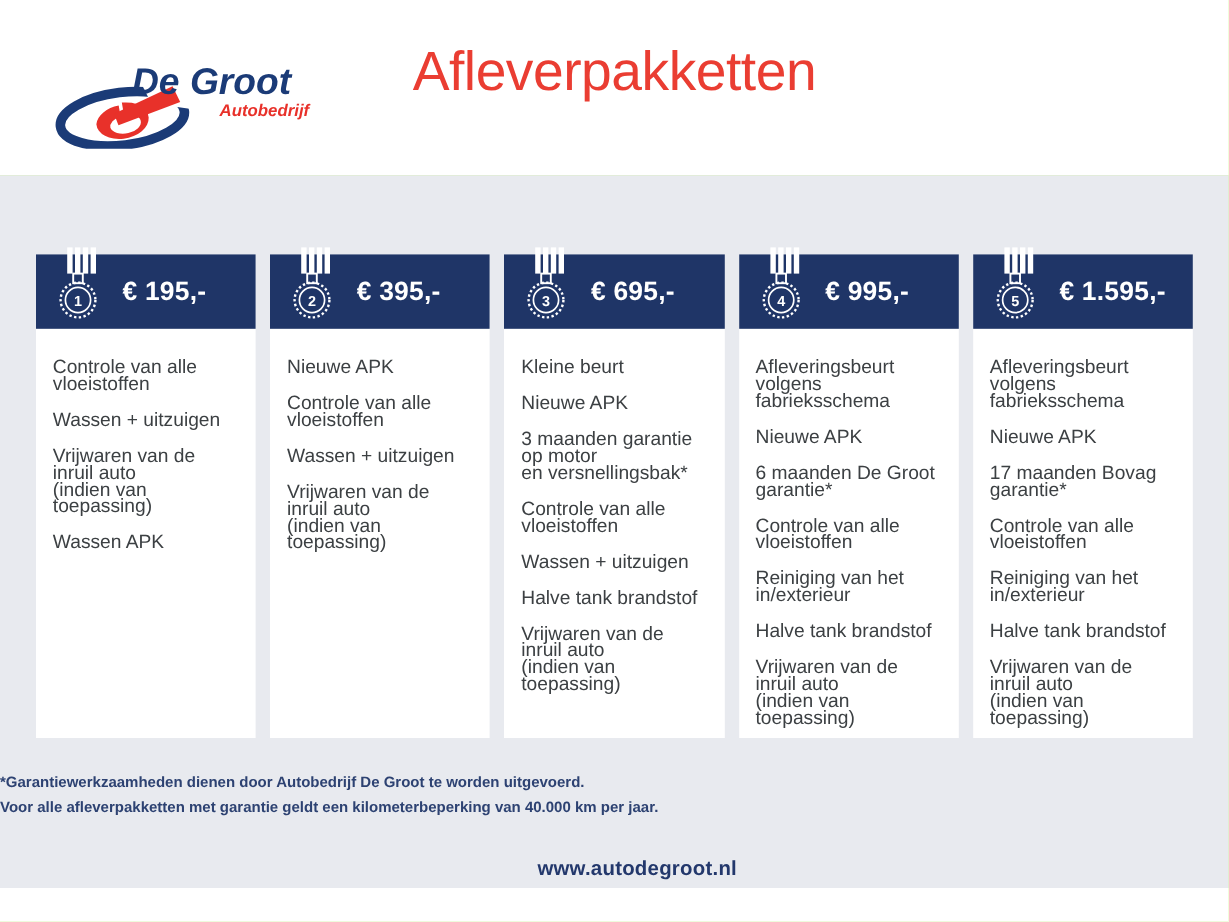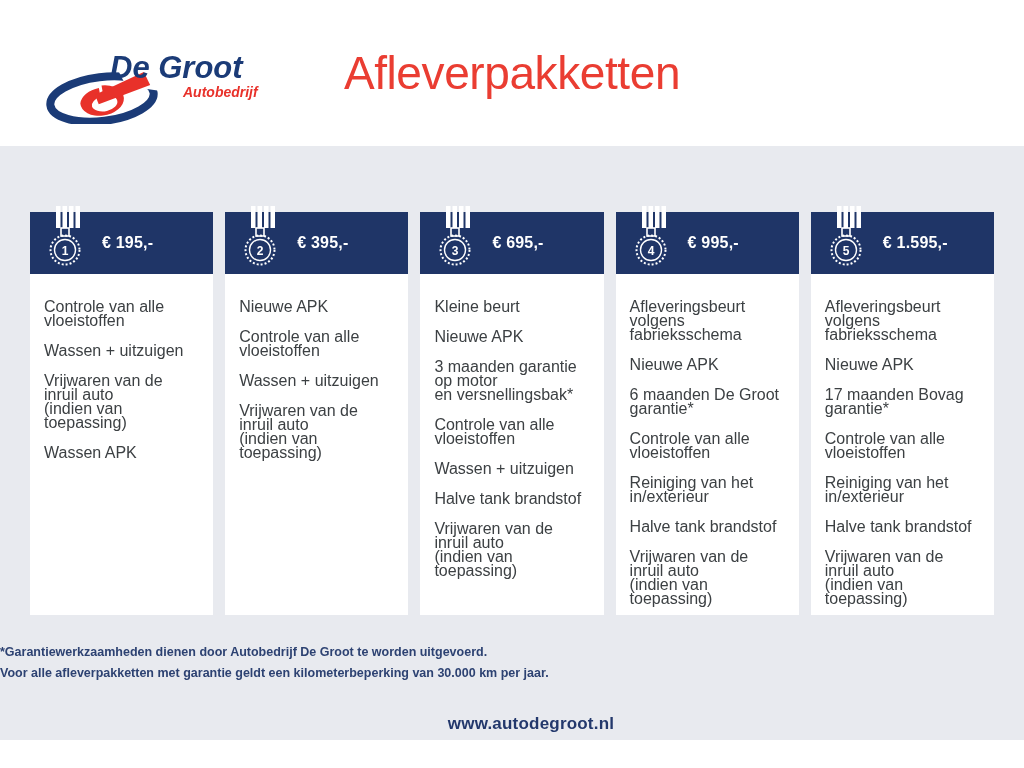--- a/index.html
+++ b/index.html
@@ -34,21 +34,21 @@
     left: 40px;
     top: 44px;
     width: 230px;
     height: 80px;
   }
   .logo-svg { display: block; width: 230px; height: 80px; }
 
   
   .main-title {
     position: absolute;
-    left: 0; top: 46px;
+    left: 0; top: 32px;
     width: 1024px;
     text-align: center;
     font-size: 46px;
     font-weight: 400;
     letter-spacing: -0.4px;
     color: #ea3d32;
     font-family: "Liberation Sans", sans-serif;
   }
 
   
@@ -93,21 +93,21 @@
     left: 14px;
     top: -6px;
     width: 44px;
     height: 62px;
   }
   .medal svg { display: block; width: 44px; height: 62px; }
 
   .price {
     margin-left: 72px;
     color: #ffffff;
-    font-size: 16px;
+    font-size: 22px;
     font-weight: bold;
     letter-spacing: 0.2px;
     white-space: nowrap;
   }
 
   .card-body {
     flex: 1 1 auto;
     padding: 26px 14px 14px 14px;
     display: flex;
     flex-direction: column;
@@ -320,21 +320,21 @@
           <div class="feature">Halve tank brandstof</div>
           <div class="feature">Vrijwaren van de inruil auto
 (indien van toepassing)</div>
         </div>
       </div>
 
     </div>
 
     <div class="disclaimer">
       <div>*Garantiewerkzaamheden dienen door Autobedrijf De Groot te worden uitgevoerd.</div>
-      <div>Voor alle afleverpakketten met garantie geldt een kilometerbeperking van 30.000 km per jaar.</div>
+      <div>Voor alle afleverpakketten met garantie geldt een kilometerbeperking van 40.000 km per jaar.</div>
     </div>
 
     <div class="website">www.autodegroot.nl</div>
 
   </div>
 
   <div class="footer-band"></div>
 
 </div>
 

